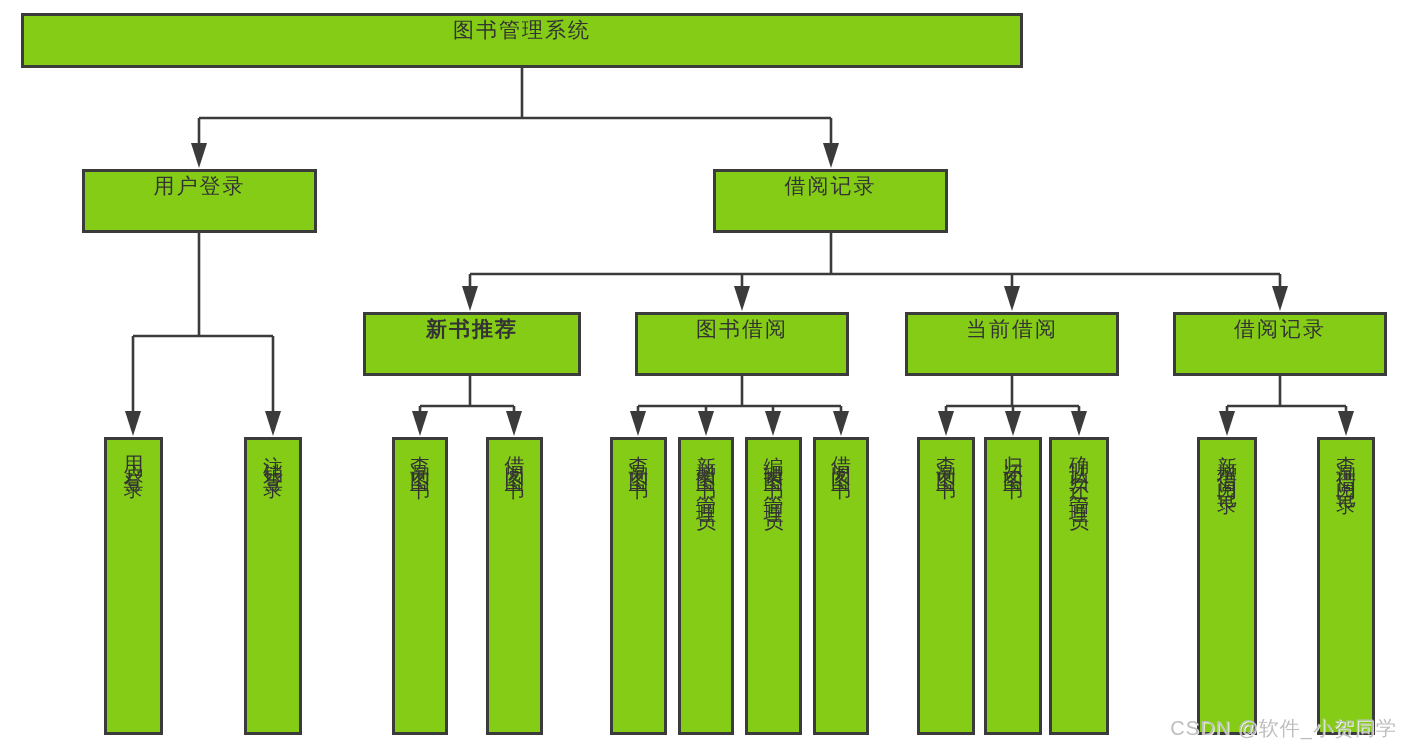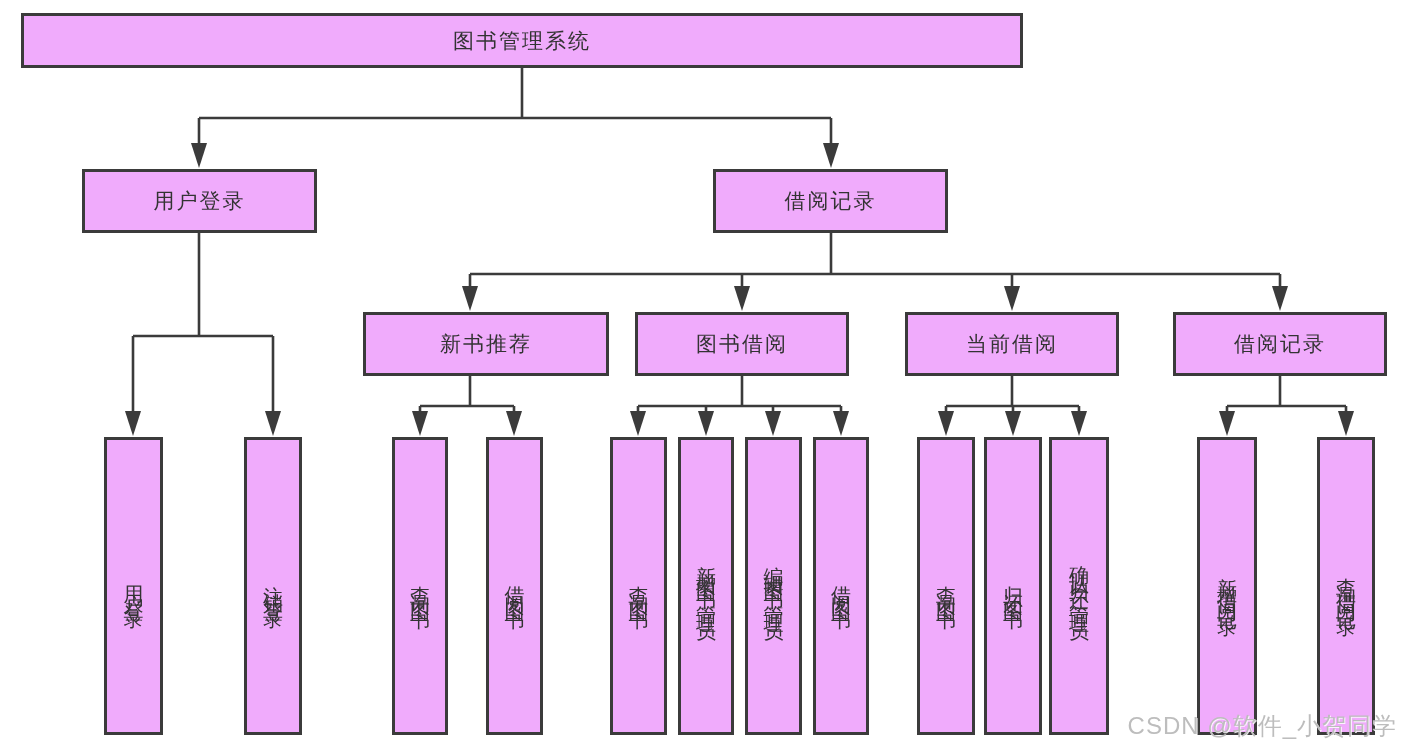--- a/index.html
+++ b/index.html
@@ -25,23 +25,23 @@
     fill: none;
   }
   #connectors polygon {
     fill: #3b3b3b;
     stroke: none;
   }
   .box {
     position: absolute;
     box-sizing: border-box;
     border: 3px solid #3b3b3b;
-    background: #f0abfc;
+    background: #84cc16;
     display: flex;
-    align-items: center;
+    align-items: flex-start;
     justify-content: center;
     z-index: 1;
   }
   .htext {
     font-size: 21px;
     color: #333333;
     letter-spacing: 2px;
     white-space: nowrap;
   }
   .vtext {
@@ -50,21 +50,21 @@
     font-size: 20px;
     line-height: 1.05;
     letter-spacing: 8px;
     color: #333333;
     white-space: nowrap;
   }
   #watermark {
     position: absolute;
     right: 8px;
     bottom: 5px;
-    font-size: 24px;
+    font-size: 20px;
     color: #bdbdbd;
     letter-spacing: 1px;
     z-index: 5;
     text-shadow: 1px 1px 0 rgba(255,255,255,0.85);
     white-space: nowrap;
   }
 </style>
 </head>
 <body>
 
@@ -136,21 +136,21 @@
     <span class="htext">图书管理系统</span>
   </div>
 
   <div class="box" style="left:82px; top:169px; width:235px; height:64px;">
     <span class="htext">用户登录</span>
   </div>
   <div class="box" style="left:713px; top:169px; width:235px; height:64px;">
     <span class="htext">借阅记录</span>
   </div>
 
-  <div class="box" style="left:363px; top:312px; width:246px; height:64px;">
+  <div class="box" style="left:363px; top:312px; width:218px; height:64px;font-weight:bold;">
     <span class="htext">新书推荐</span>
   </div>
   <div class="box" style="left:905px; top:312px; width:214px; height:64px;">
     <span class="htext">当前借阅</span>
   </div>
   <div class="box" style="left:635px; top:312px; width:214px; height:64px;">
     <span class="htext">图书借阅</span>
   </div>
   <div class="box" style="left:1173px; top:312px; width:214px; height:64px;">
     <span class="htext">借阅记录</span>

